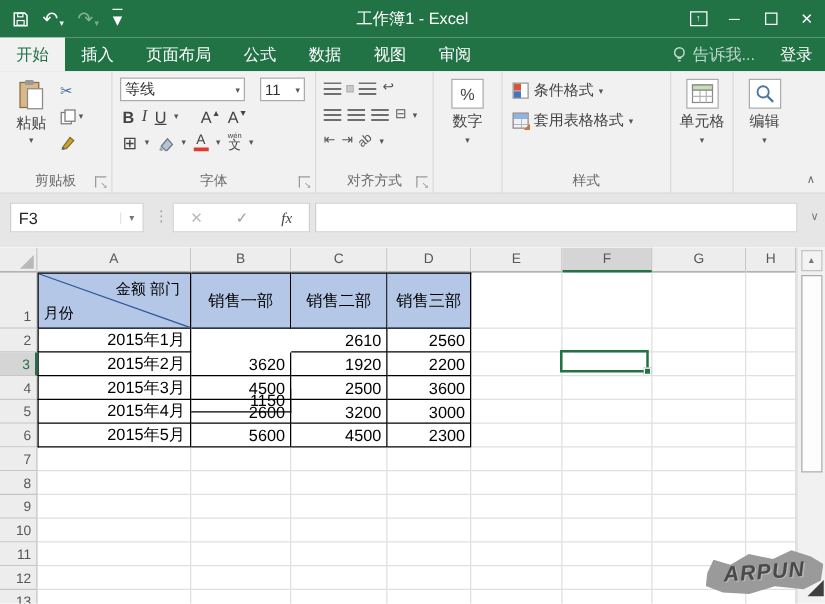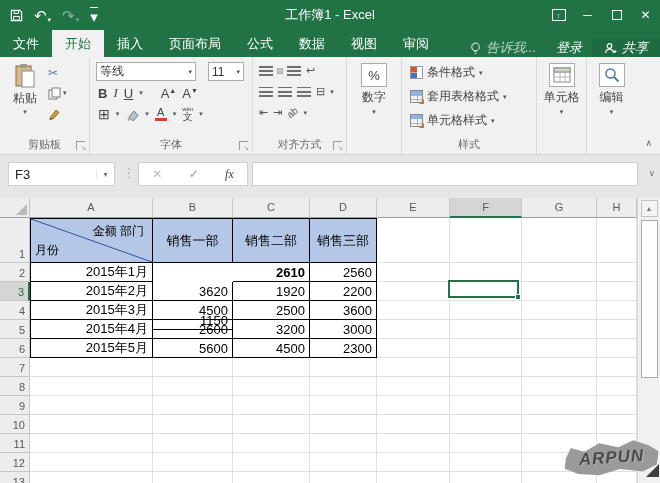--- a/index.html
+++ b/index.html
@@ -16,21 +16,21 @@
   .win-title { position:absolute; left:0; right:0; top:0; height:30px; text-align:center; font-size:13px; line-height:30px; color:#fff; pointer-events:none; }
   .win-controls { margin-left:auto; display:flex; align-items:center; z-index:2; }
   .win-btn { width:29px; height:30px; display:flex; align-items:center; justify-content:center; font-size:12px; color:#fff; }
   .maxbox { width:10px; height:10px; border:1.5px solid #fff; }
   .ribbonopt { width:14px; height:12px; border:1.2px solid #fff; position:relative; font-size:7px; text-align:center; line-height:11px; }
 
   
   .tabbar { position:absolute; top:30px; left:0; width:660px; height:27px; background:#217346; display:flex; align-items:stretch; color:#fff; font-size:13px; }
   .tab { padding:0 13px; display:flex; align-items:center; cursor:default; }
   .tab.active { background:#F1F1F1; color:#217346; }
-  .tab-right { margin-left:auto; display:flex; align-items:flex-end;font-style:italic; }
+  .tab-right { margin-left:auto; display:flex; align-items:center; }
   .tellme { display:flex; align-items:center; gap:5px; color:#BED9CB; padding:0 10px; }
   .signin { display:flex; align-items:center; padding:0 10px; }
   .share { display:flex; align-items:center; gap:5px; padding:0 12px; background:#1E6B41; }
 
   
   .ribbon { position:absolute; top:57px; left:0; width:660px; height:98px; background:#F1F1F1; border-bottom:1px solid #D5D5D5; display:flex; }
   .rgroup { position:relative; height:100%; border-right:1px solid #DBDBDB; flex:none; }
   .glabel { position:absolute; bottom:2px; left:0; right:0; text-align:center; font-size:11px; color:#6a6a6a; }
   .launcher { position:absolute; bottom:4px; right:4px; width:9px; height:9px; border-left:1px solid #9a9a9a; border-top:1px solid #9a9a9a; }
   .launcher::after { content:"↘"; position:absolute; right:-1px; bottom:-2px; font-size:7px; color:#9a9a9a; }
@@ -151,51 +151,40 @@
       </span>
     <span class="win-btn">─</span>
     <span class="win-btn">
         <span class="maxbox"></span>
       </span>
     <span class="win-btn">✕</span>
   </div>
 </div>
 
 <div class="tabbar">
-  <div class="tab">文件</div>
   <div class="tab active">开始</div>
   <div class="tab">插入</div>
   <div class="tab">页面布局</div>
   <div class="tab">公式</div>
   <div class="tab">数据</div>
   <div class="tab">视图</div>
   <div class="tab">审阅</div>
   <div class="tab-right">
     <div class="tellme">
       <span>
           <svg width="11" height="13" viewBox="0 0 11 13">
             <circle cx="5.5" cy="5" r="3.8" fill="none" stroke="#BED9CB" stroke-width="1.2"></circle>
             <path d="M4 9.5h3M4.5 11.5h2" stroke="#BED9CB" stroke-width="1.2"></path>
           </svg>
         </span>
       <span>告诉我...</span>
     </div>
     <div class="signin">
         <span>登录</span>
       </div>
-    <div class="share">
-      <span>
-          <svg width="13" height="13" viewBox="0 0 13 13">
-            <circle cx="5.5" cy="4" r="2.3" fill="none" stroke="#fff" stroke-width="1.2"></circle>
-            <path d="M1.5 11c.5-2.6 2-3.8 4-3.8s3.5 1.2 4 3.8" fill="none" stroke="#fff" stroke-width="1.2"></path>
-            <path d="M9.5 9.5h3M11 8v3" stroke="#fff" stroke-width="1.1"></path>
-          </svg>
-        </span>
-      <span>共享</span>
-    </div>
   </div>
 </div>
 
 <div class="ribbon">
 
   <div class="rgroup g-clip">
     <div class="paste">
       <span>
         <svg width="24" height="26" viewBox="0 0 24 26">
             <rect x="3" y="3" width="15" height="20" fill="#D9B98A" stroke="#8a6d3b"></rect>
@@ -303,25 +292,20 @@
 
   <div class="rgroup g-styles">
     <div class="style-item">
       <span class="mini-grid"></span>
       <span>条件格式</span>
       <span class="drop">▾</span>
     </div>
     <div class="style-item">
       <span class="mini-table"></span>
       <span>套用表格格式</span>
-      <span class="drop">▾</span>
-    </div>
-    <div class="style-item">
-      <span class="mini-table"></span>
-      <span>单元格样式</span>
       <span class="drop">▾</span>
     </div>
     <span class="glabel">样式</span>
   </div>
 
   <div class="rgroup g-cells">
     <div class="bigicon">
       <svg width="18" height="16" viewBox="0 0 18 16">
           <rect x="1" y="1" width="16" height="14" fill="#fff" stroke="#8a8a8a"></rect>
           <path d="M1 5h16M1 10h16M7 1v14M12 1v14" stroke="#b5b5b5"></path>
@@ -390,21 +374,21 @@
         <div class="cell tcell th" style="width: 67px;">销售三部</div>
         <div class="cell" style="width: 73px;"></div>
         <div class="cell" style="width: 72px;"></div>
         <div class="cell" style="width: 75px;"></div>
         <div class="cell" style="width: 40px;"></div>
       </div>
       <div class="grid-row" style="height: 19px;">
         <div class="rowh">2</div>
         <div class="cell tcell bl" style="width: 123px;">2015年1月</div>
         <div class="cell tcell" style="width: 80px; margin-top: 48px;">1150</div>
-        <div class="cell tcell" style="width: 77px; font-weight: bold;">2610</div>
+        <div class="cell tcell" style="width: 77px;">2610</div>
         <div class="cell tcell" style="width: 67px;">2560</div>
         <div class="cell" style="width: 73px;"></div>
         <div class="cell" style="width: 72px;"></div>
         <div class="cell" style="width: 75px;"></div>
         <div class="cell" style="width: 40px;"></div>
       </div>
       <div class="grid-row" style="height: 19px;">
         <div class="rowh sel">3</div>
         <div class="cell tcell bl" style="width: 123px;">2015年2月</div>
         <div class="cell tcell" style="width: 80px;">3620</div>

